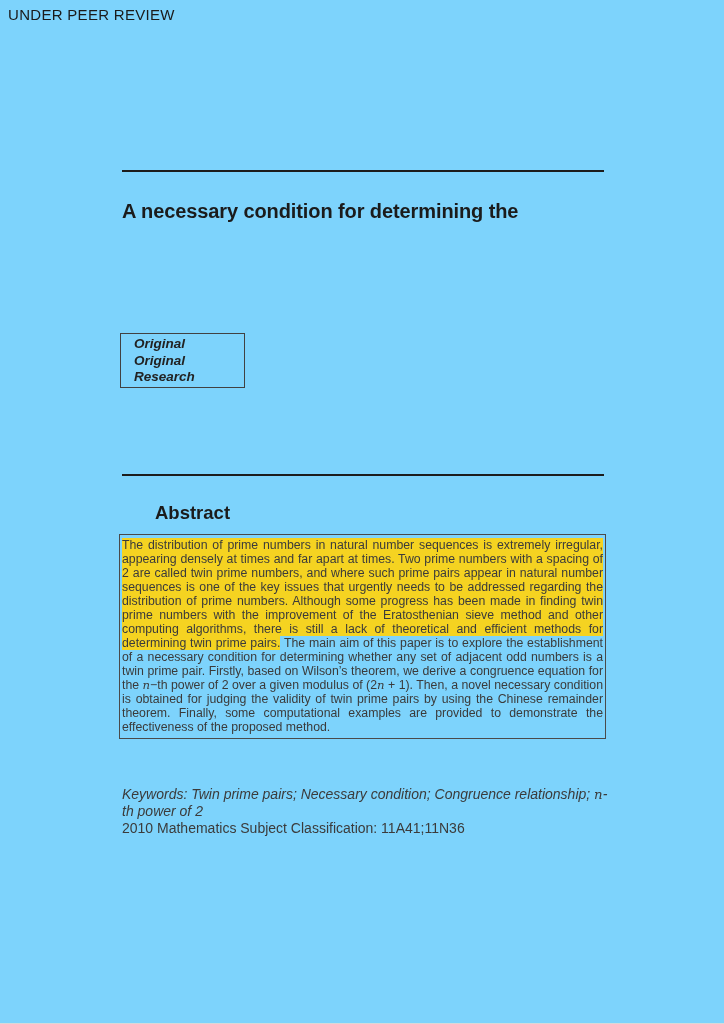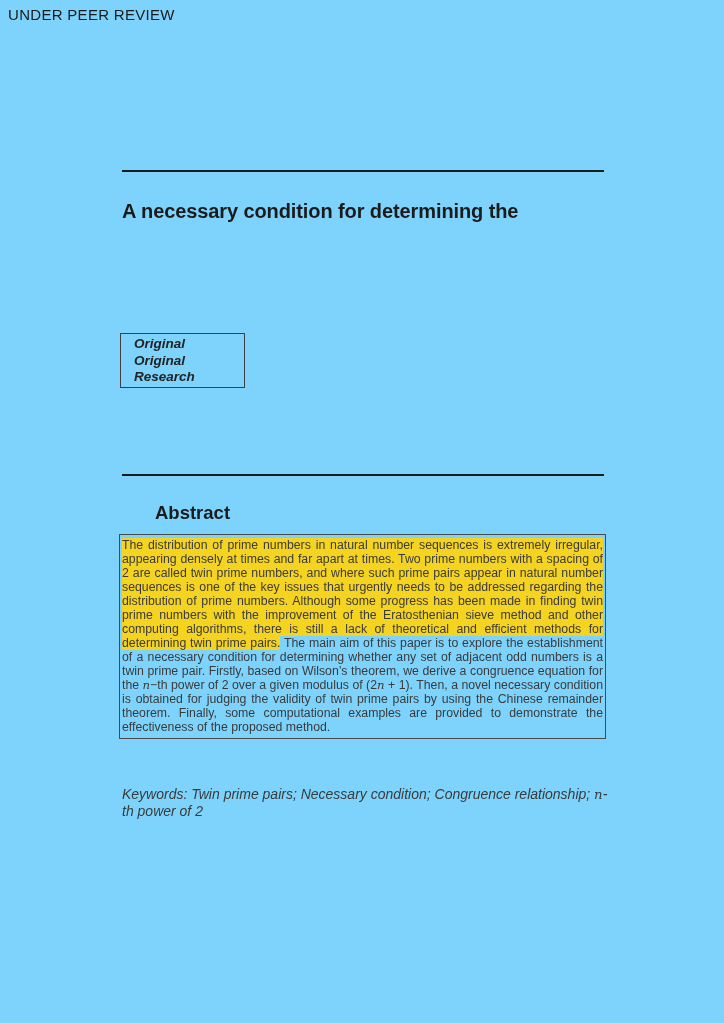--- a/index.html
+++ b/index.html
@@ -121,15 +121,16 @@
   <div class="rule rule-abstract"></div>
 
   <h2 class="abstract-heading">Abstract</h2>
 
   <div class="abstract-box">
     <p class="abstract-text"><span class="seg-highlight">The distribution of prime numbers in natural number sequences is extremely irregular, appearing densely at times and far apart at times. Two prime numbers with a spacing of 2 are called twin prime numbers, and where such prime pairs appear in natural number sequences is one of the key issues that urgently needs to be addressed regarding the distribution of prime numbers. Although some progress has been made in finding twin prime numbers with the improvement of the Eratosthenian sieve method and other computing algorithms, there is still a lack of theoretical and efficient methods for determining twin prime pairs.</span><span class="seg-plain"> The main aim of this paper is to explore the establishment of a necessary condition for determining whether any set of adjacent odd numbers is a twin prime pair. Firstly, based on Wilson’s theorem, we derive a congruence equation for the </span><span class="seg-math">n</span><span class="seg-plain">−th power of 2 over a given modulus of (2</span><span class="seg-math">n</span><span class="seg-plain"> + 1). Then, a novel necessary condition is obtained for judging the validity of twin prime pairs by using the Chinese remainder theorem. Finally, some computational examples are provided to demonstrate the effectiveness of the proposed method.</span></p>
   </div>
 
   <div class="meta">
     <p class="keywords"><span class="seg-italic">Keywords: Twin prime pairs; Necessary condition; Congruence relationship; </span><span class="seg-math">n</span><span class="seg-italic">-th power of 2</span></p>
+    <p class="classification">2010 Mathematics Subject Classification: 11A41;11N36</p>
   </div>
 
 </div>
 
 </body></html>

